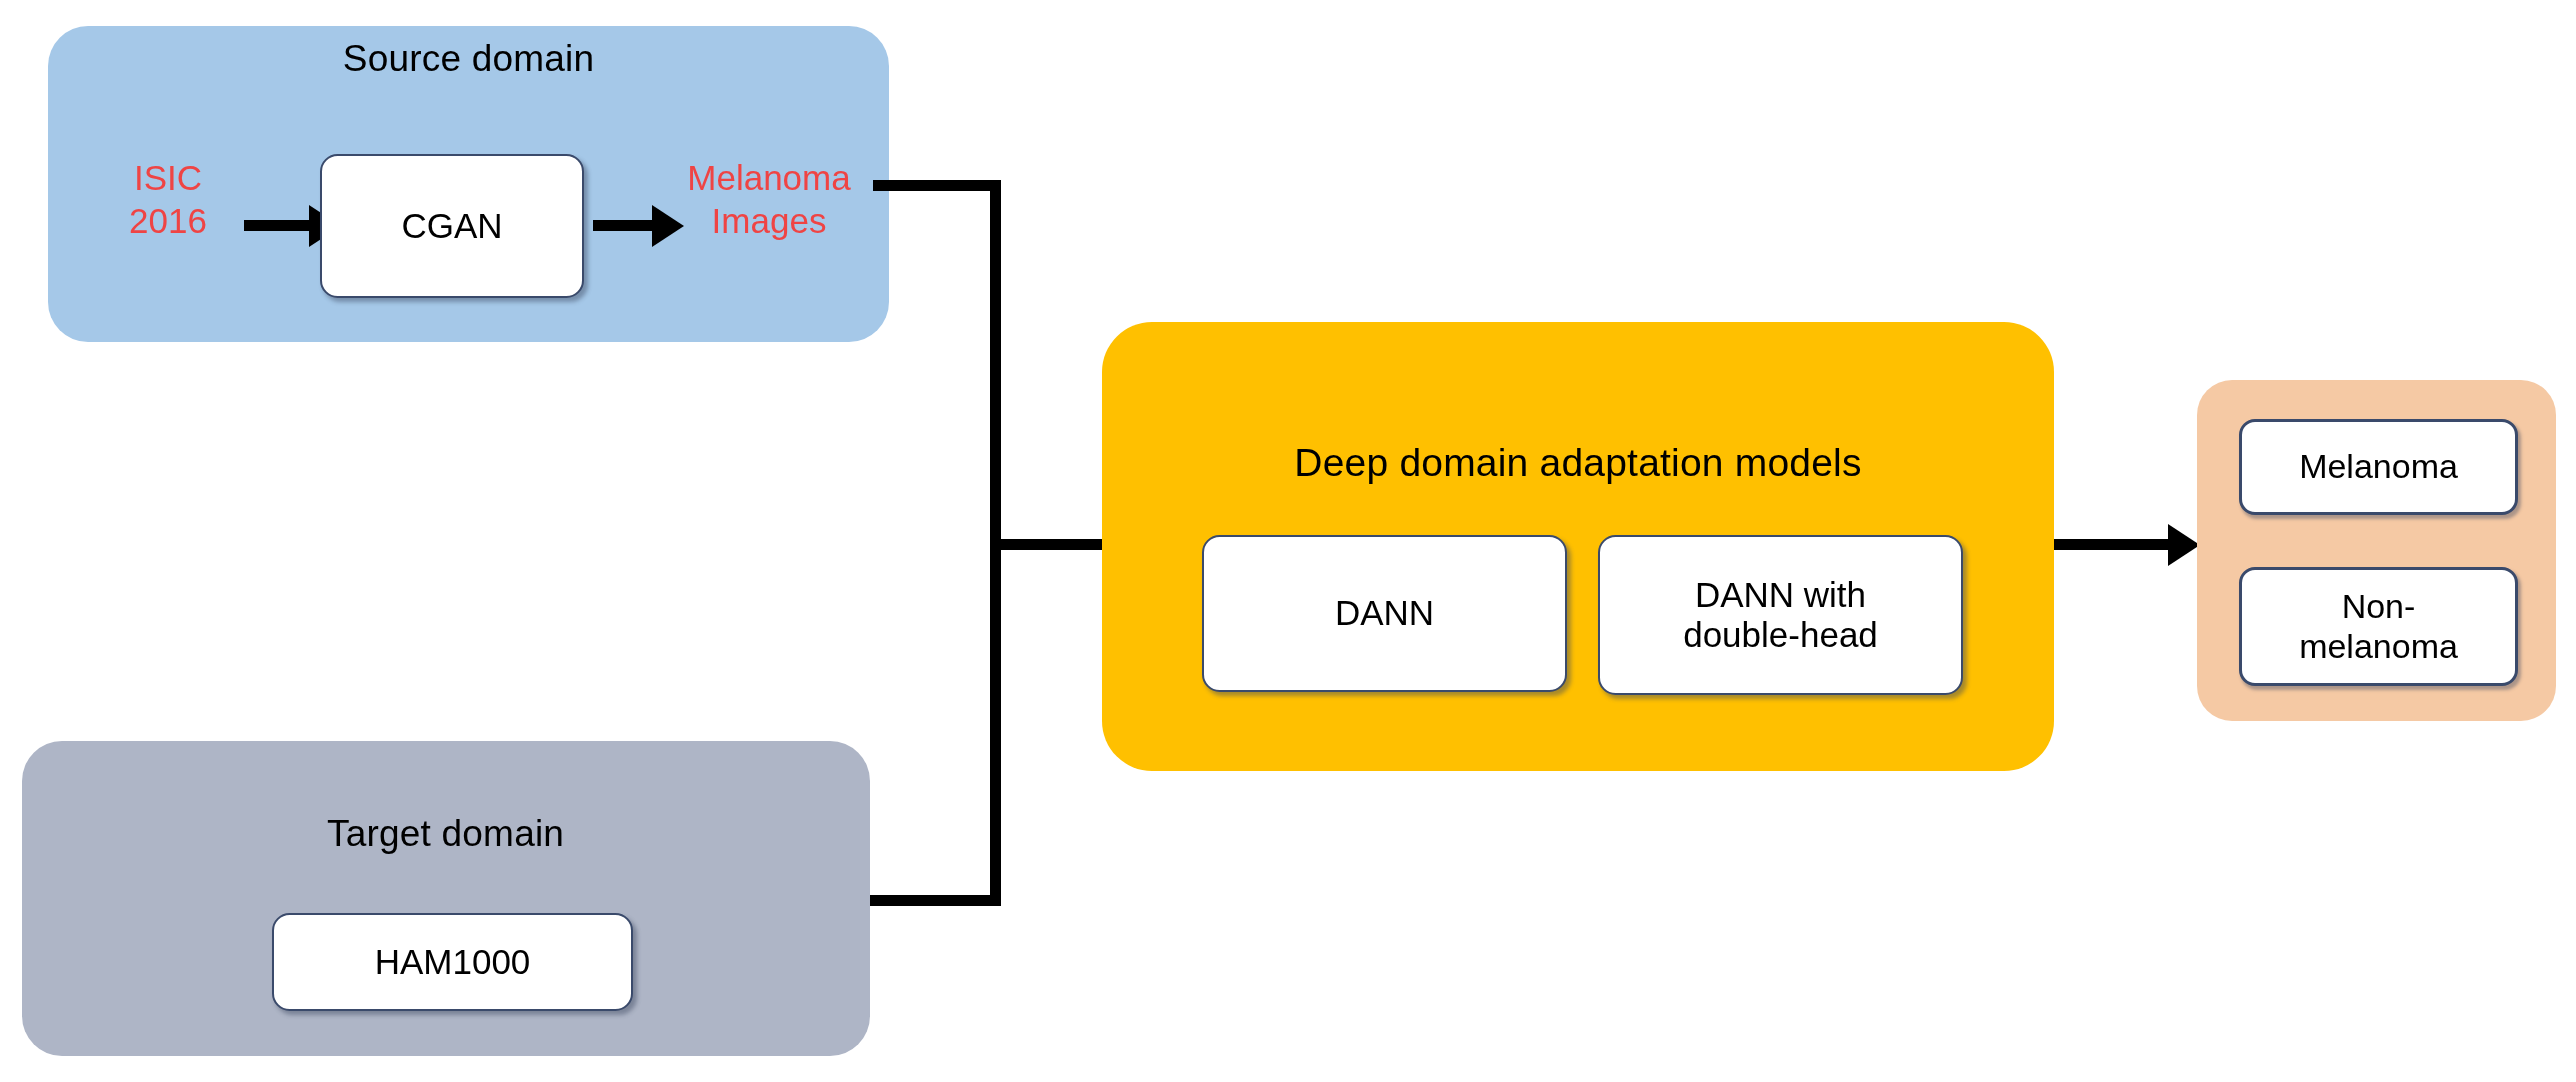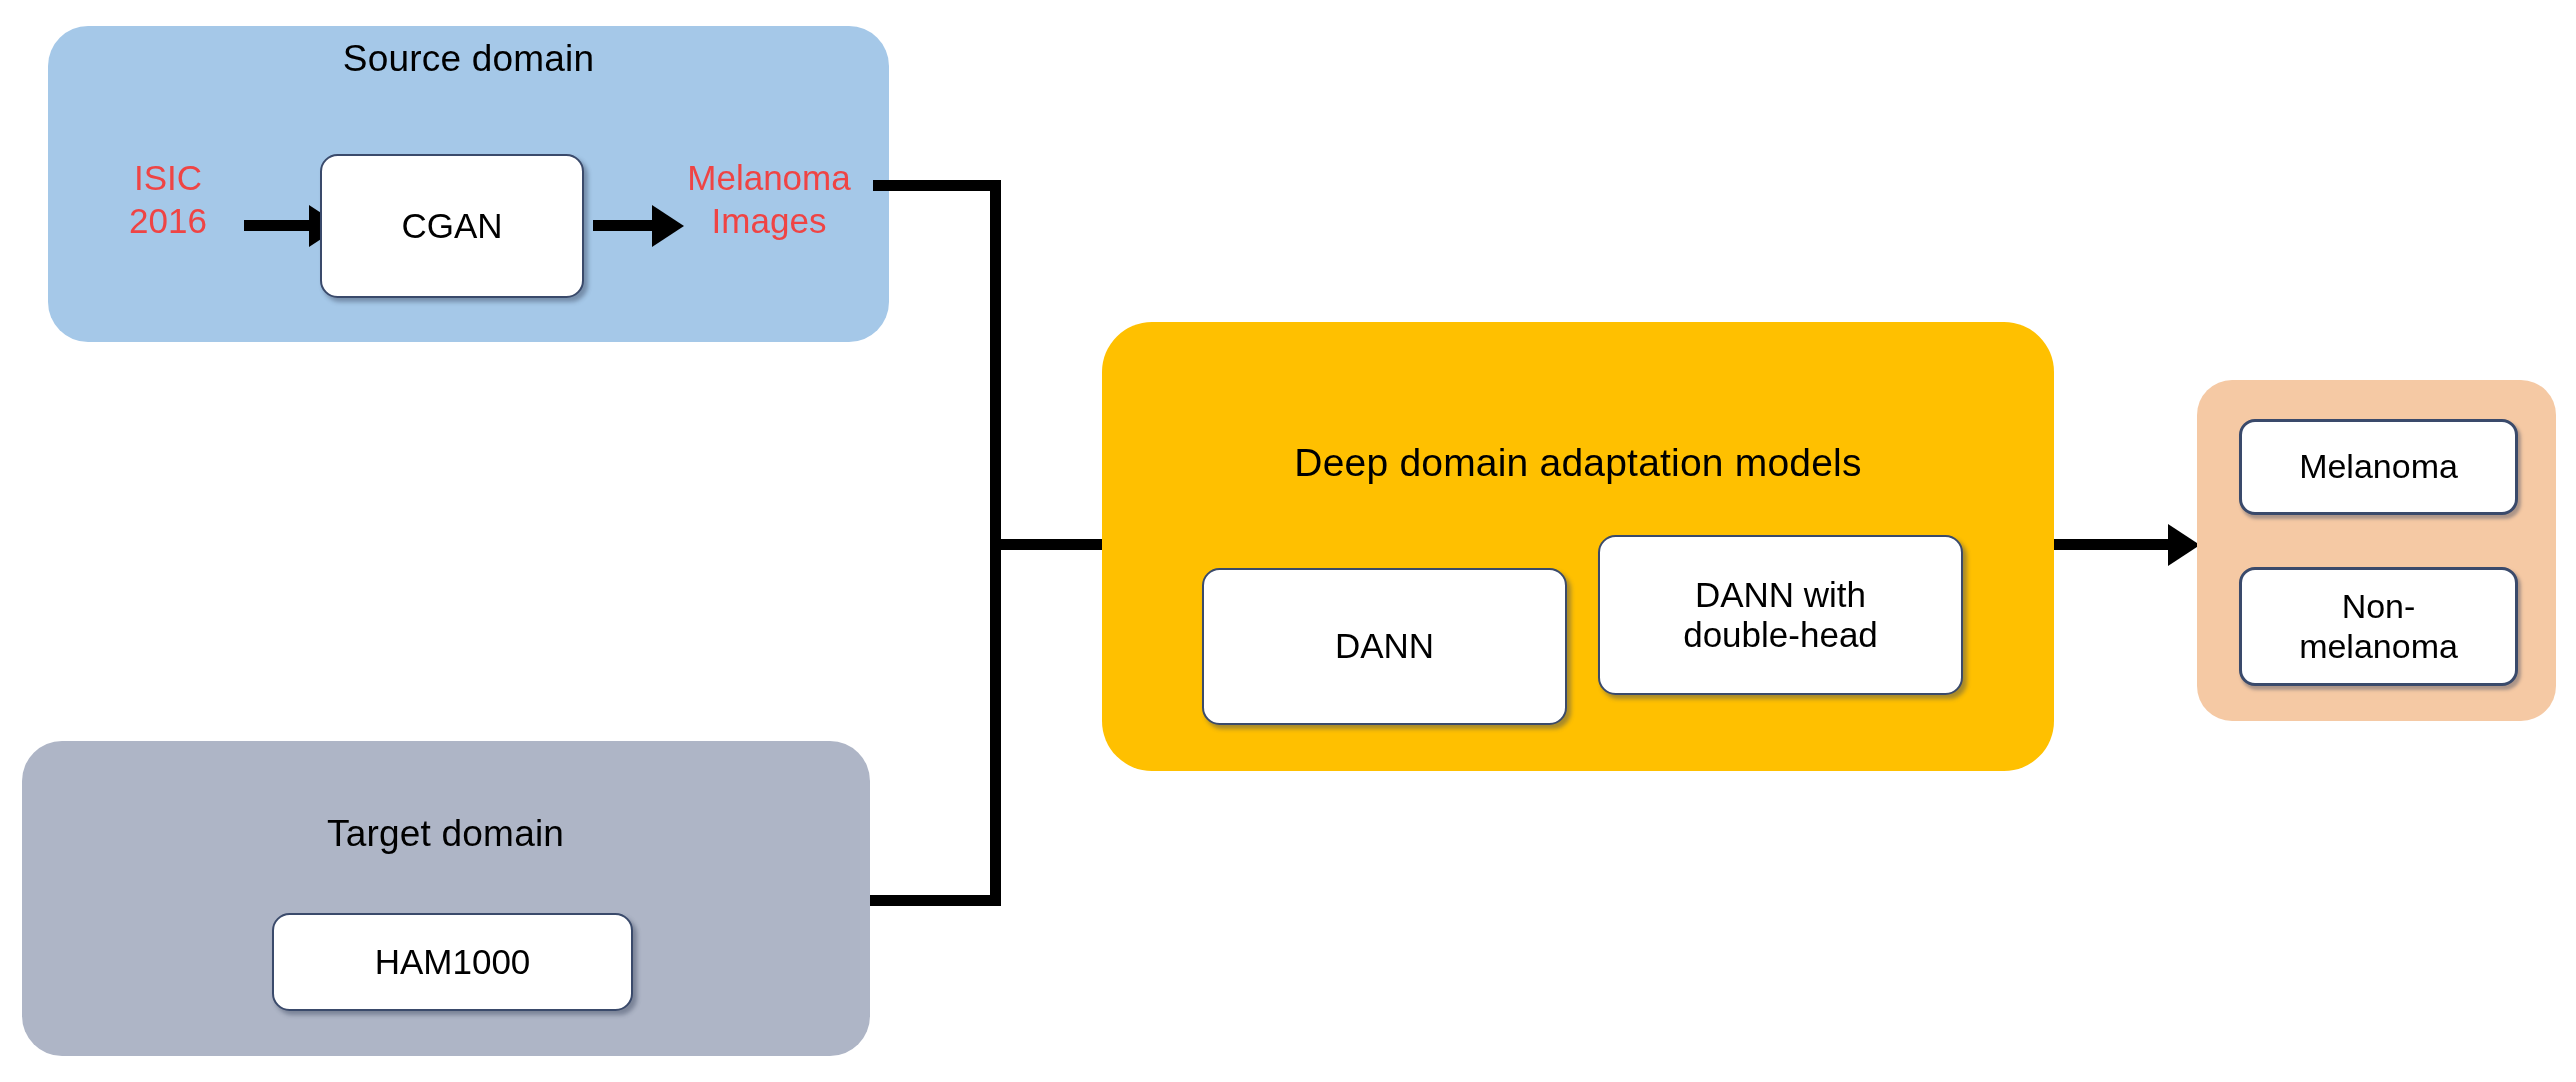--- a/index.html
+++ b/index.html
@@ -27,21 +27,21 @@
   .cap-models{left:1102px;top:441px;width:952px;text-align:center;font-size:39px;}
 
   
   .node{position:absolute;box-sizing:border-box;background:#ffffff;
       border:2.4px solid #3a4a6b;border-radius:17.6px;
       box-shadow:3.2px 4px 4px rgba(60,70,95,.45);
       display:flex;align-items:center;justify-content:center;
       text-align:center;line-height:1.15;color:#000;}
   .node-cgan{left:320px;top:154px;width:264px;height:144px;font-size:35px;}
   .node-ham{left:272px;top:913px;width:361px;height:98px;font-size:35px;text-align:right;}
-  .node-dann{left:1202px;top:568px;width:365px;height:157px;font-size:35px;}
+  .node-dann{left:1202px;top:535px;width:365px;height:157px;font-size:35px;}
   .node-dannhead{left:1598px;top:535px;width:365px;height:160px;font-size:35px;
       flex-direction:column;}
   .node-melanoma{left:2239px;top:419px;width:279px;height:96px;font-size:34px;
       border-width:3.2px;border-radius:16px;box-shadow:2.4px 3.2px 3.2px rgba(60,70,95,.4);}
   .node-nonmelanoma{left:2239px;top:567px;width:279px;height:119px;font-size:34px;
       flex-direction:column;border-width:3.2px;border-radius:16px;
       box-shadow:2.4px 3.2px 3.2px rgba(60,70,95,.4);}
   .node-line{display:block;}
 
   

